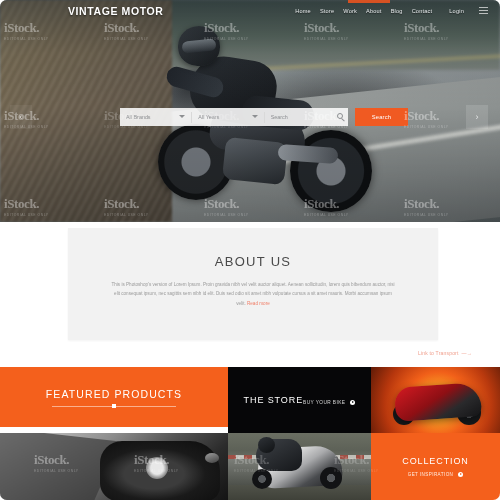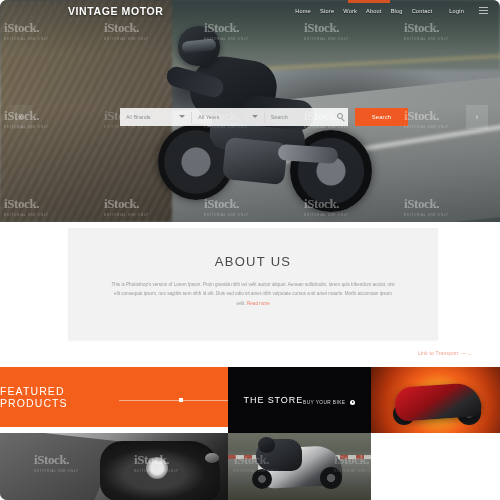--- a/index.html
+++ b/index.html
@@ -186,21 +186,21 @@
   .about-body .readmore { color:#f0806a; }
   .about-link {
     position:absolute; right:28px; top:128px; font-size:5px; color:#f0a08e; letter-spacing:.2px;
   }
   .about-link .arr { color:#f0a08e; margin-left:3px; }
 
   
   .panels { position:absolute; left:0; top:367px; width:500px; height:133px; }
   .p-featured {
     position:absolute; left:0; top:0; width:228px; height:60px; background:#f4601c;
-    display:flex; flex-direction:row; align-items:center; justify-content:center;
+    display:flex; flex-direction:column; align-items:center; justify-content:center;
   }
   .p-featured .t { color:#ffffff; font-size:10.5px; letter-spacing:1.1px; }
   .p-featured .rule {
     margin-top:6px; width:124px; height:1px; background:rgba(255,255,255,.5); position:relative;
   }
   .p-featured .rule:after {
     content:""; position:absolute; left:60px; top:-1.5px; width:4px; height:4px; background:#ffffff;
   }
 
   .p-store {
@@ -428,20 +428,27 @@
     <div class="b-mid">
       <div class="kerb"></div>
       <div class="track"></div>
       <div class="sbike"></div>
       <div class="sw1"></div>
       <div class="sw2"></div>
       <div class="srider"></div>
       <div class="shelm"></div>
     </div>
 
+    <div class="p-collection">
+      <div class="t">COLLECTION</div>
+      <div class="s">
+        <span>GET INSPIRATION</span>
+        <span class="dot on-orange"></span>
+      </div>
+    </div>
   </div>
 
   <div class="wm" style="left:4px;  top:20px;">
     <div class="istock">iStock.</div>
     <div class="sub">EDITORIAL USE ONLY</div>
   </div>
   <div class="wm" style="left:104px; top:20px;">
     <div class="istock">iStock.</div>
     <div class="sub">EDITORIAL USE ONLY</div>
   </div>

